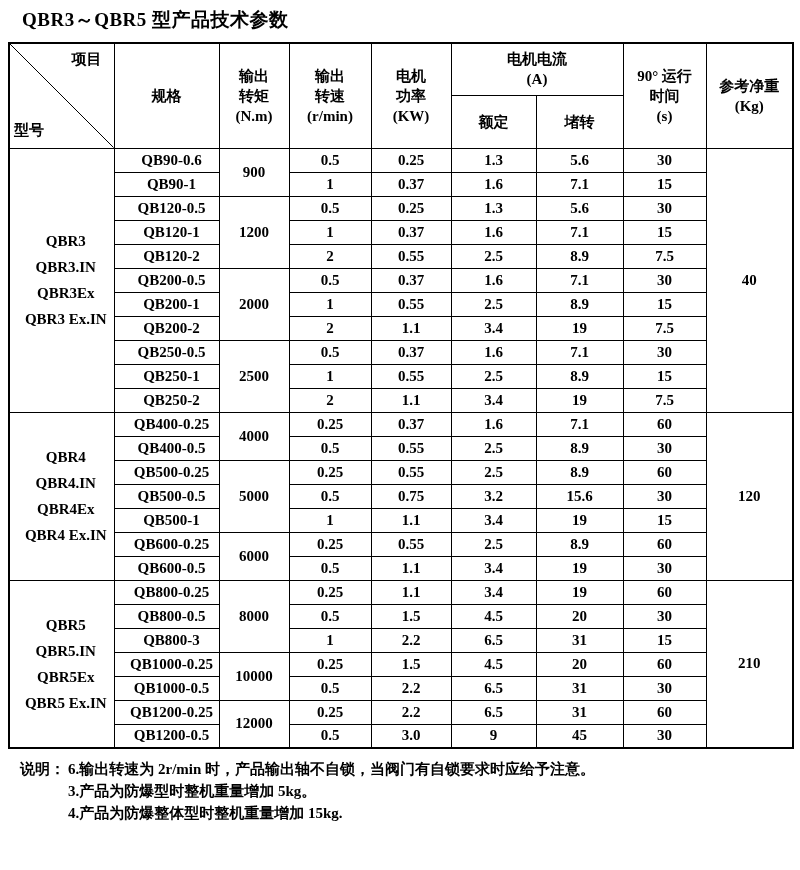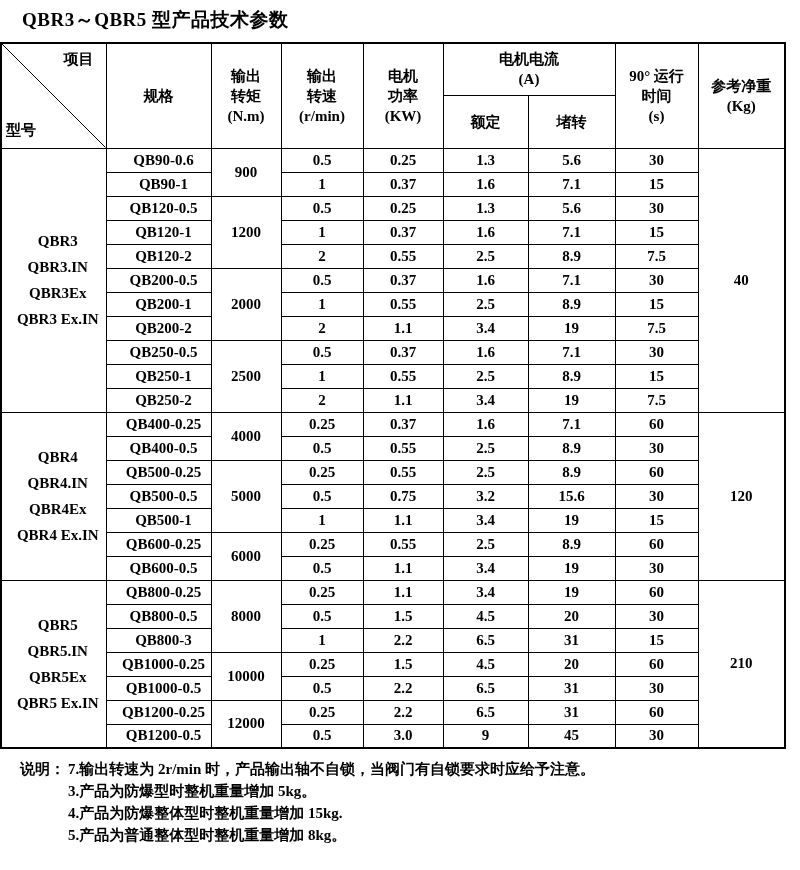--- a/index.html
+++ b/index.html
@@ -11,20 +11,21 @@
     font-weight: bold;
     overflow: hidden;
   }
   .page-title {
     font-size: 19px;
     font-weight: bold;
     margin: 7px 0 9px 22px;
     letter-spacing: 0.5px;
   }
   table.spec-table {
+    margin-left: 8px;
     width: 784px;
     border-collapse: collapse;
     table-layout: fixed;
     border: 2px solid #000;
   }
   table.spec-table th, table.spec-table td {
     border: 1px solid #000;
     font-weight: bold;
     font-size: 15px;
     text-align: center;
@@ -330,18 +331,17 @@
         <td>9</td>
         <td>45</td>
         <td>30</td>
       </tr>
     </tbody>
 </table>
 
 <div class="notes">
   <div class="notes-label">说明：</div>
   <div class="notes-list">
-      <div class="note-item">7.输出转速为 2r/min 时，产品输出轴不自锁，当阀门有自锁要求时应给予注意。</div>
+      <div class="note-item">6.输出转速为 2r/min 时，产品输出轴不自锁，当阀门有自锁要求时应给予注意。</div>
       <div class="note-item">3.产品为防爆型时整机重量增加 5kg。</div>
       <div class="note-item">4.产品为防爆整体型时整机重量增加 15kg.</div>
-      <div class="note-item">5.产品为普通整体型时整机重量增加 8kg。</div>
     </div>
 </div>
 
 </body></html>

